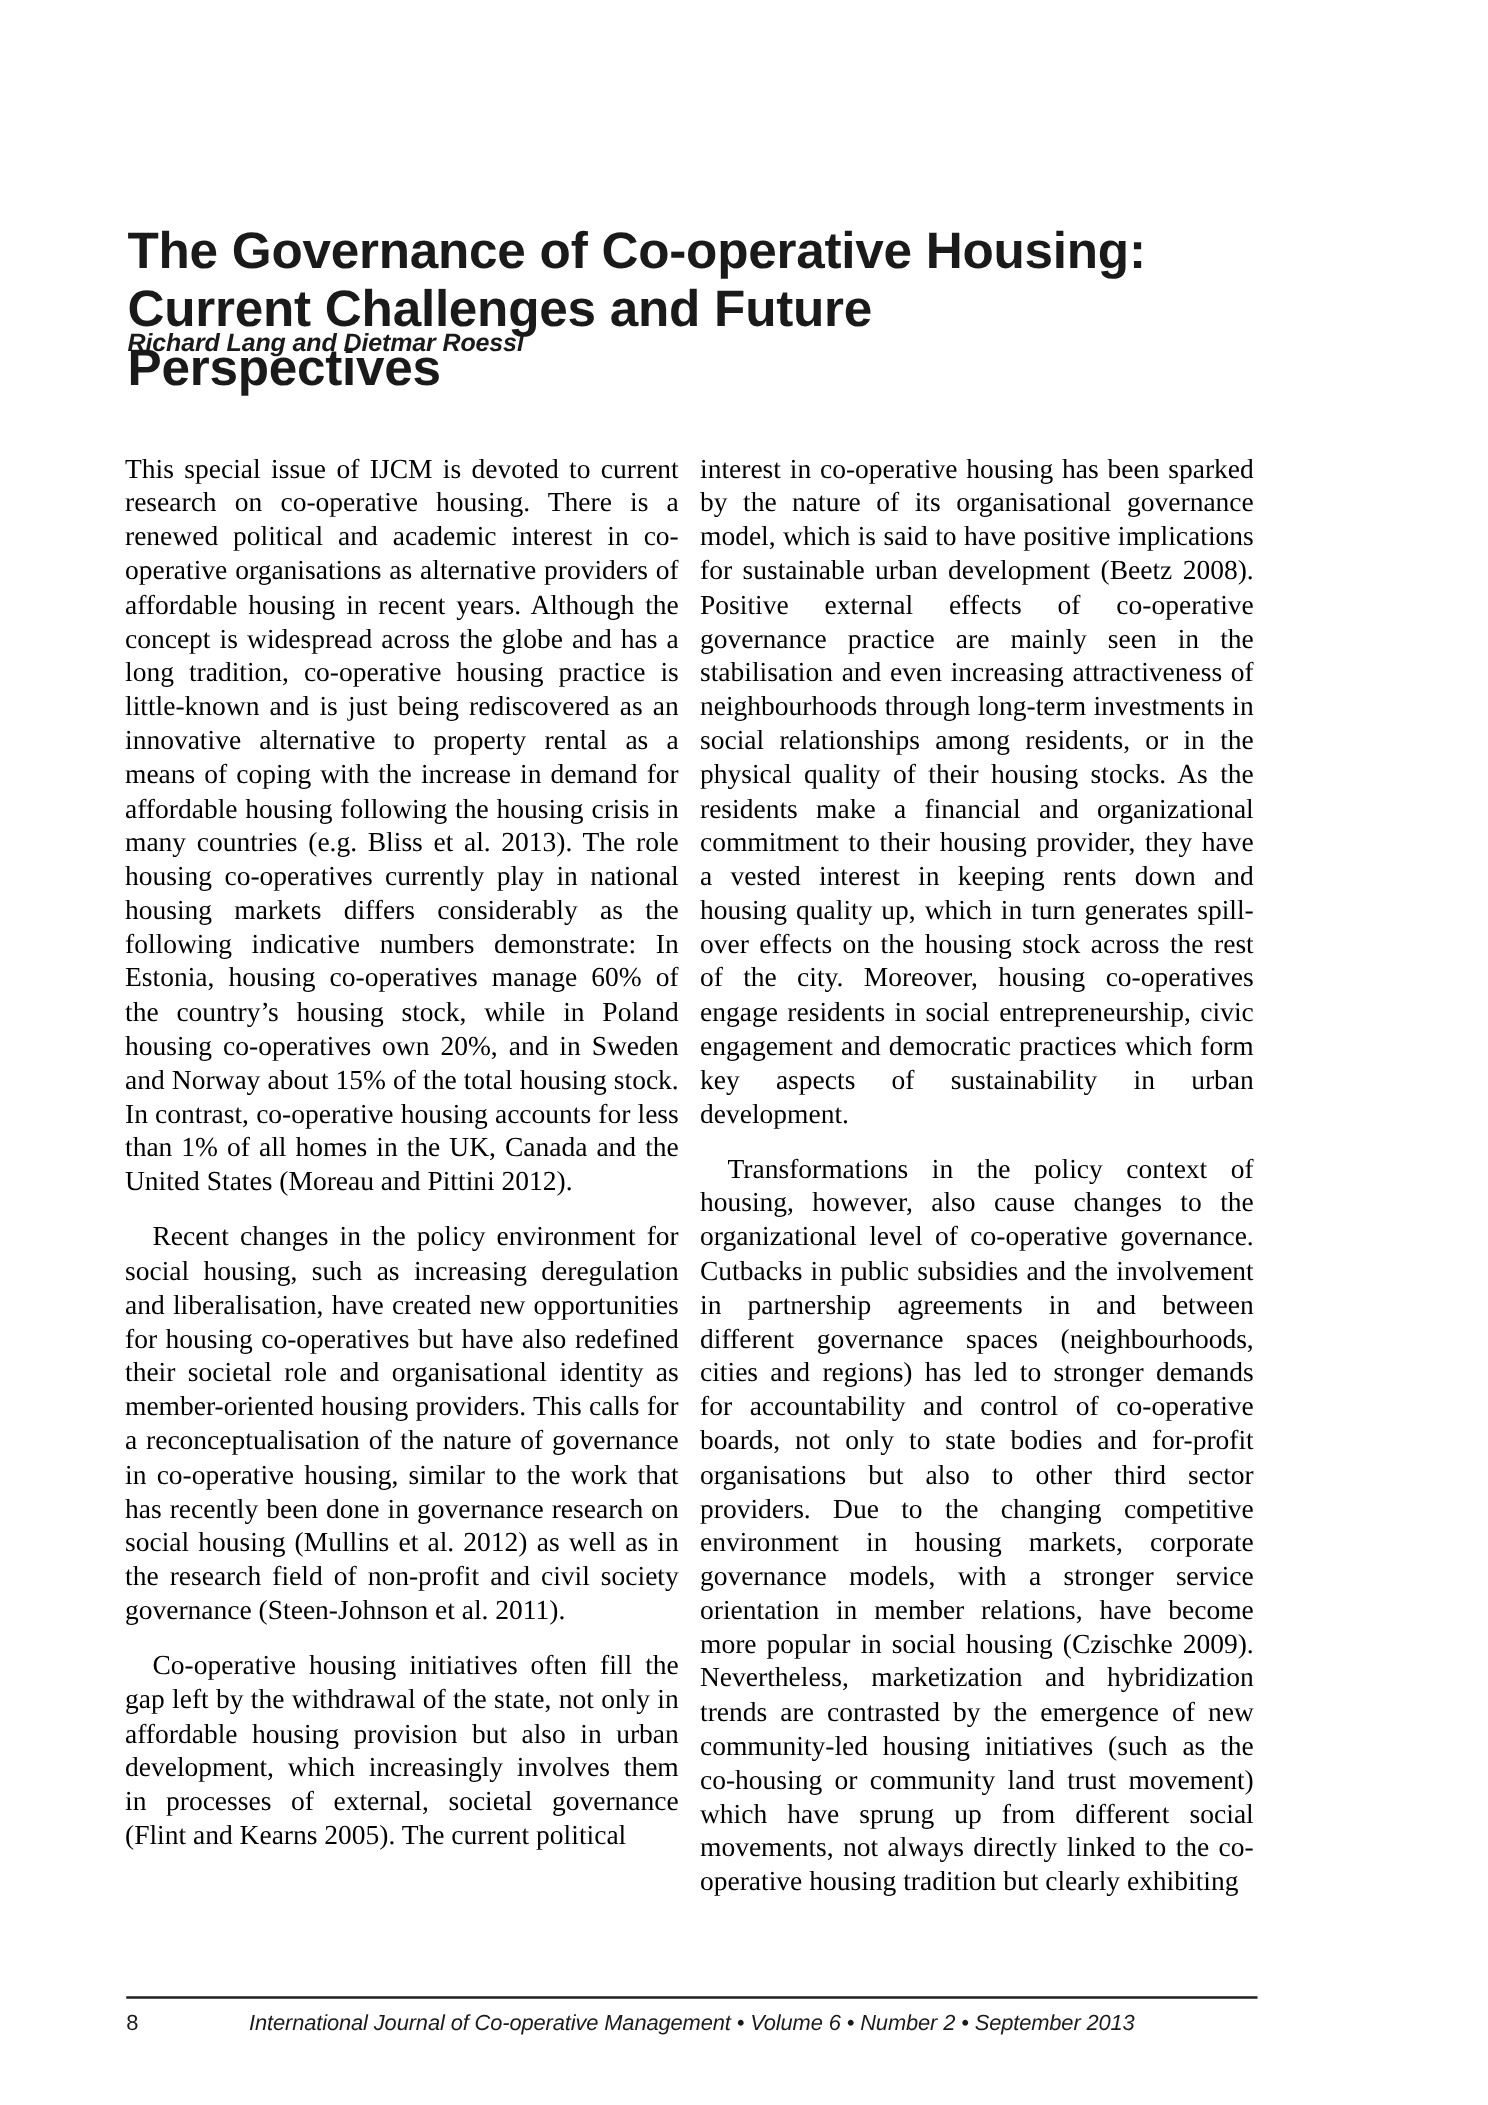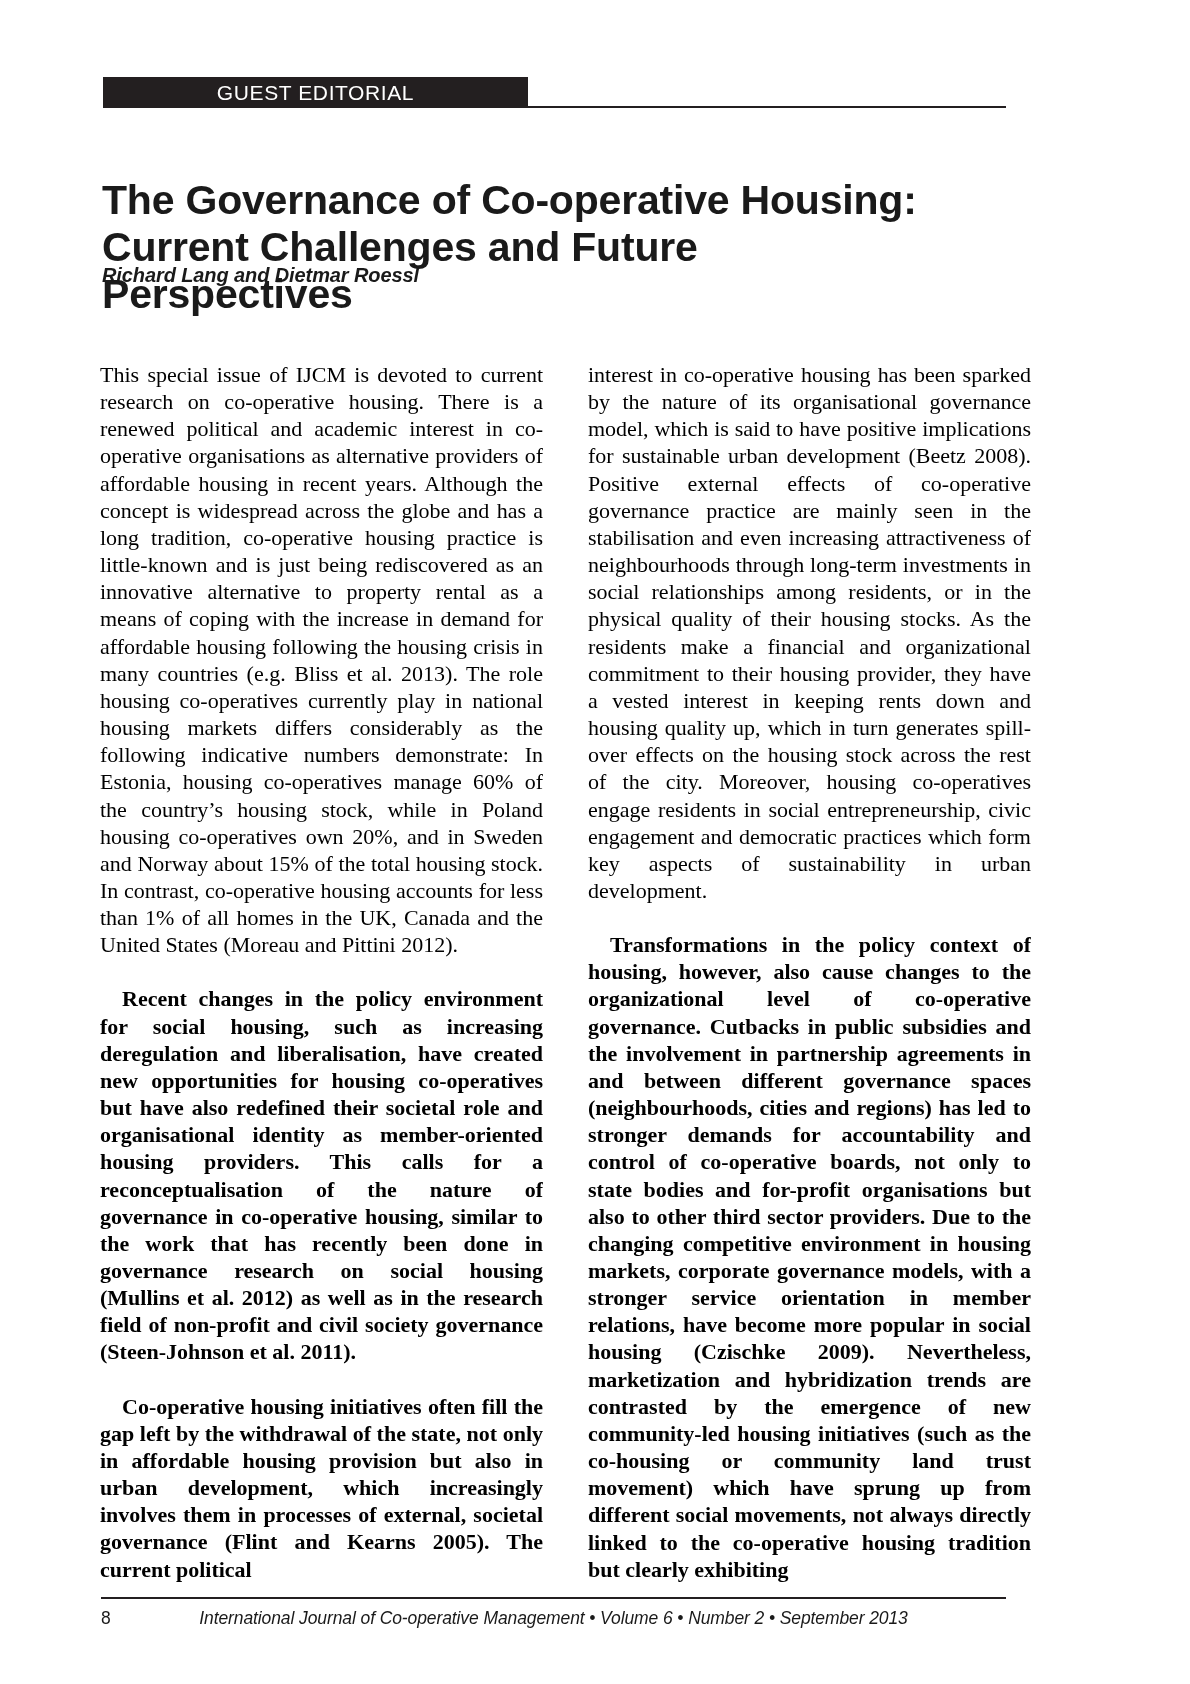--- a/index.html
+++ b/index.html
@@ -106,32 +106,31 @@
     width: 443px;
     height: 1225px;
     font-size: 22px;
     line-height: 27.15px;
     text-align: justify;
     text-justify: inter-word;
     hyphens: none;
     overflow: hidden;
   }
   .col-left  { left: 0; }
-  .col-right { left: 488px; }
+  .col-right { left: 460px; }
 
   .col p {
     margin: 0;
     text-indent: 0;
   }
   .col p.indent {
     text-indent: 22px;
   }
   .col p.gap {
-    margin-top: 27px;
-    font-weight: bold;
+    margin-top: 17px;
   }
   
   .col p { text-align-last: left; }
 
   
   .footer-rule {
     position: absolute;
     left: 101px;
     top: 1597px;
     width: 905px;
@@ -162,25 +161,20 @@
     width: 905px;
     text-align: center;
     letter-spacing: -0.1px;
   }
 </style>
 </head>
 <body>
 
 <div class="page">
 
-  <div class="header-band">
-    <div class="header-black"></div>
-    <div class="header-label">GUEST EDITORIAL</div>
-    <div class="header-rule"></div>
-  </div>
 
   <h1 class="title">The Governance of Co-operative Housing: Current Challenges and Future Perspectives</h1>
 
   <div class="authors">Richard Lang and Dietmar Roessl</div>
 
   <div class="columns">
 
     <div class="col col-left">
       <p>This special issue of IJCM is devoted to current research on co-operative housing. There is a renewed political and academic interest in co-operative organisations as alternative providers of affordable housing in recent years. Although the concept is widespread across the globe and has a long tradition, co-operative housing practice is little-known and is just being rediscovered as an innovative alternative to property rental as a means of coping with the increase in demand for affordable housing following the housing crisis in many countries (e.g. Bliss et al. 2013). The role housing co-operatives currently play in national housing markets differs considerably as the following indicative numbers demonstrate: In Estonia, housing co-operatives manage 60% of the country’s housing stock, while in Poland housing co-operatives own 20%, and in Sweden and Norway about 15% of the total housing stock. In contrast, co-operative housing accounts for less than 1% of all homes in the UK, Canada and the United States (Moreau and Pittini 2012).</p>
       <p class="indent gap">Recent changes in the policy environment for social housing, such as increasing deregulation and liberalisation, have created new opportunities for housing co-operatives but have also redefined their societal role and organisational identity as member-oriented housing providers. This calls for a reconceptualisation of the nature of governance in co-operative housing, similar to the work that has recently been done in governance research on social housing (Mullins et al. 2012) as well as in the research field of non-profit and civil society governance (Steen-Johnson et al. 2011).</p>

